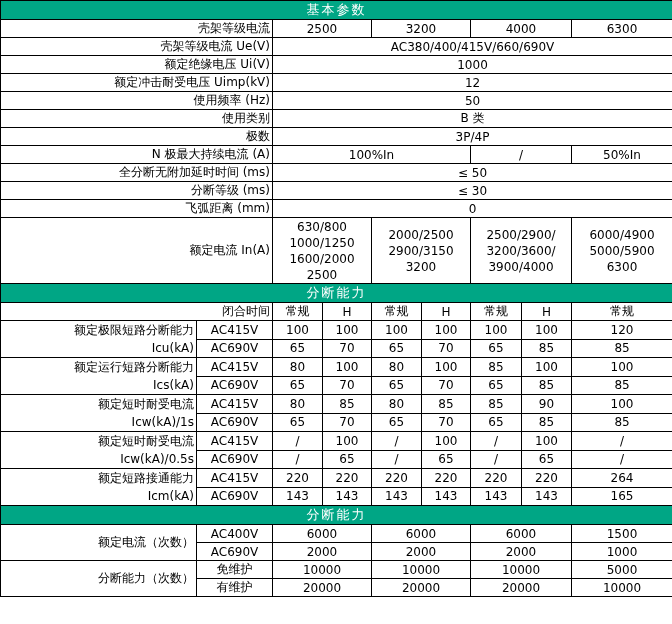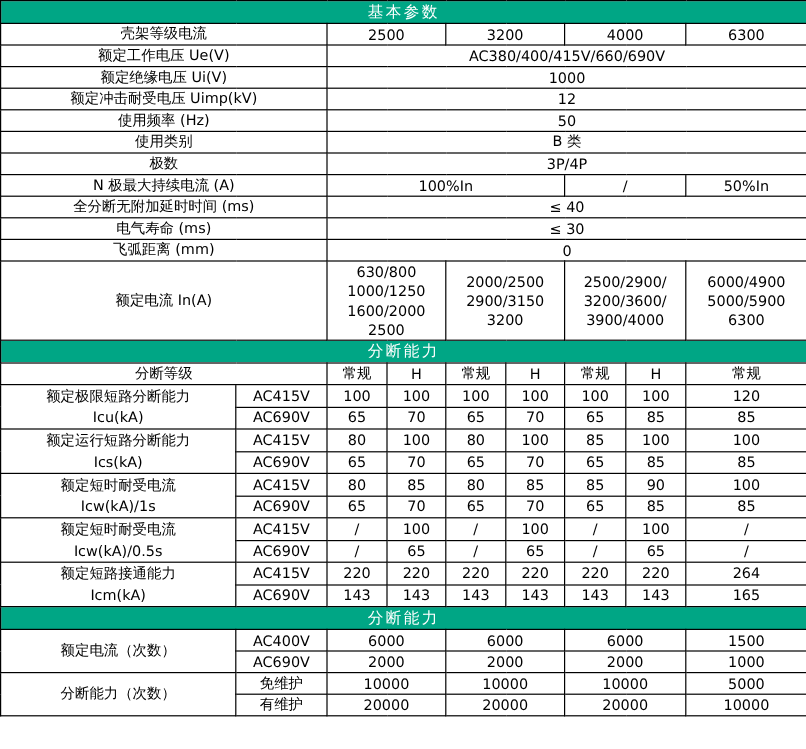--- a/index.html
+++ b/index.html
@@ -28,21 +28,21 @@
     background: #00A685;
     color: #fff;
     text-align: center;
     font-size: 13px;
     height: 18px;
     border-top: 2px solid #000;
     border-bottom: 2px solid #000;
     letter-spacing: 2px;
     font-family: Liberation Serif, serif;
   }
-  td.lbl { text-align: center; padding-left: 5px; }
+  td.lbl { text-align: right; padding-left: 5px; }
   td.ctr { text-align: center; }
   td.pre { white-space: pre-line; text-align: center; line-height: 16px; padding: 1px 2px; }
   tr.tall td { height: 66px; }
   td.lbl .l2 { line-height: 18px; }
 </style>
 </head>
 <body>
 
 <div class="page">
 <table class="spec">
@@ -65,21 +65,21 @@
 
   <tr>
     <td class="lbl" colspan="2">壳架等级电流</td>
     <td class="ctr" colspan="2">2500</td>
     <td class="ctr" colspan="2">3200</td>
     <td class="ctr" colspan="2">4000</td>
     <td class="ctr">6300</td>
   </tr>
 
   <tr>
-    <td class="lbl" colspan="2">额定工作电压 Ue(V)</td>
+    <td class="lbl" colspan="2">壳架等级电流 Ue(V)</td>
     <td class="ctr" colspan="7">AC380/400/415V/660/690V</td>
   </tr>
   <tr>
     <td class="lbl" colspan="2">额定绝缘电压 Ui(V)</td>
     <td class="ctr" colspan="7">1000</td>
   </tr>
   <tr>
     <td class="lbl" colspan="2">额定冲击耐受电压 Uimp(kV)</td>
     <td class="ctr" colspan="7">12</td>
   </tr>
@@ -98,24 +98,24 @@
 
   <tr>
     <td class="lbl" colspan="2">N 极最大持续电流 (A)</td>
     <td class="ctr" colspan="4">100%In</td>
     <td class="ctr" colspan="2">/</td>
     <td class="ctr">50%In</td>
   </tr>
 
   <tr>
     <td class="lbl" colspan="2">全分断无附加延时时间 (ms)</td>
-    <td class="ctr" colspan="7">≤ 40</td>
-  </tr>
-  <tr>
-    <td class="lbl" colspan="2">电气寿命 (ms)</td>
+    <td class="ctr" colspan="7">≤ 50</td>
+  </tr>
+  <tr>
+    <td class="lbl" colspan="2">分断等级 (ms)</td>
     <td class="ctr" colspan="7">≤ 30</td>
   </tr>
   <tr>
     <td class="lbl" colspan="2">飞弧距离 (mm)</td>
     <td class="ctr" colspan="7">0</td>
   </tr>
 
   <tr class="tall">
     <td class="lbl" colspan="2">额定电流 In(A)</td>
     <td class="pre" colspan="2">630/800
@@ -131,21 +131,21 @@
     <td class="pre">6000/4900
 5000/5900
 6300</td>
   </tr>
 
   <tr>
     <td class="section-hd" colspan="9">分断能力</td>
   </tr>
 
   <tr>
-    <td class="lbl" colspan="2">分断等级</td>
+    <td class="lbl" colspan="2">闭合时间</td>
     <td class="ctr">常规</td>
     <td class="ctr">H</td>
     <td class="ctr">常规</td>
     <td class="ctr">H</td>
     <td class="ctr">常规</td>
     <td class="ctr">H</td>
     <td class="ctr">常规</td>
   </tr>
 
   <tr>

